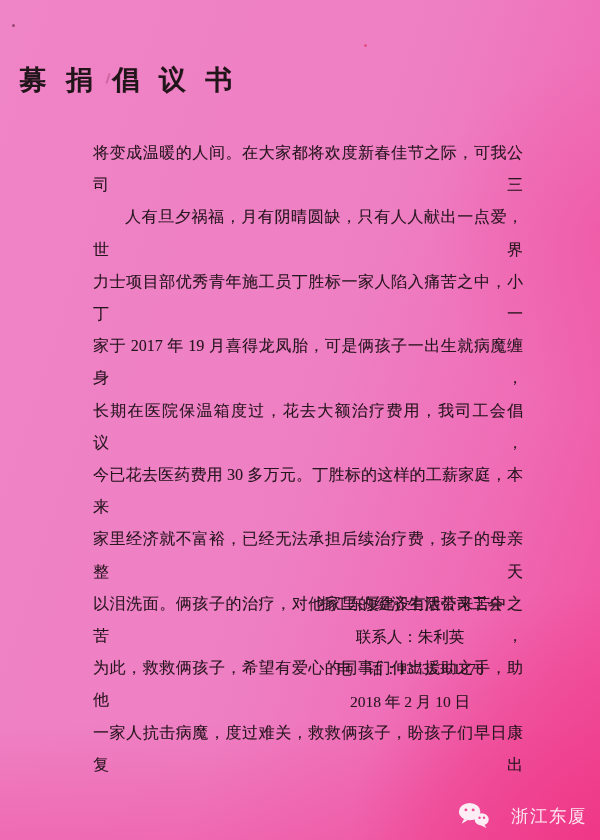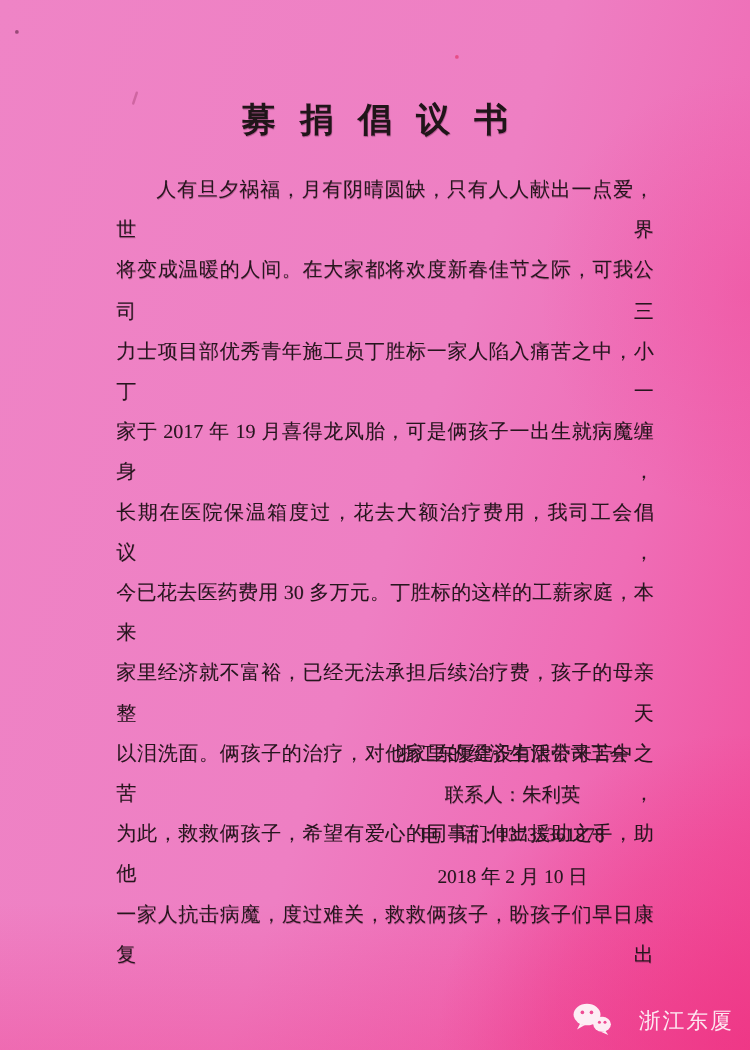--- a/index.html
+++ b/index.html
@@ -13,22 +13,21 @@
   .paper {
     position: absolute; inset: 0;
     background:
       radial-gradient(58% 42% at 100% 100%, rgba(238,45,125,0.60) 0%, rgba(238,45,125,0.28) 45%, rgba(238,45,125,0) 72%),
       radial-gradient(40% 30% at 100% 28%, rgba(240,70,150,0.35) 0%, rgba(240,70,150,0) 70%),
       linear-gradient(to bottom, rgba(240,60,140,0) 86%, rgba(240,55,135,0.30) 100%),
       linear-gradient(108deg, #ef84c6 0%, #ee7fc3 52%, #ef6db6 74%, #f057a3 92%, #f04e9a 100%);
   }
   .title {
     position: absolute; top: 62px; left: 0; right: 0;
-    margin: 16px;
-    text-align: center;
+    margin: 0;
     font-size: 27px; font-weight: 700;
     letter-spacing: 0.72em; padding-left: 0.72em; 
     color: #201519;
     text-shadow: 0.4px 0.4px 0.6px rgba(60,10,40,0.35);
   }
   .body-text {
     position: absolute; top: 137px; left: 93px; width: 430px;
     font-size: 16px; line-height: 32.2px;
     color: #26161e;
     text-shadow: 0.3px 0.3px 0.5px rgba(70,15,45,0.3);
@@ -59,22 +58,22 @@
   .speck-3 { left: 364px; top: 44px; width: 3px; height: 3px; background: rgba(225,45,95,0.6); }
 </style>
 </head>
 <body>
 
 <div class="paper">
 
   <h1 class="title">募捐倡议书</h1>
 
   <div class="body-text">
+    <div class="line">将变成温暖的人间。在大家都将欢度新春佳节之际，可我公司三</div>
     <div class="line first">人有旦夕祸福，月有阴晴圆缺，只有人人献出一点爱，世界</div>
-    <div class="line">将变成温暖的人间。在大家都将欢度新春佳节之际，可我公司三</div>
     <div class="line">力士项目部优秀青年施工员丁胜标一家人陷入痛苦之中，小丁一</div>
     <div class="line">家于 2017 年 19 月喜得龙凤胎，可是俩孩子一出生就病魔缠身，</div>
     <div class="line">长期在医院保温箱度过，花去大额治疗费用，我司工会倡议，</div>
     <div class="line">今已花去医药费用 30 多万元。丁胜标的这样的工薪家庭，本来</div>
     <div class="line">家里经济就不富裕，已经无法承担后续治疗费，孩子的母亲整天</div>
     <div class="line">以泪洗面。俩孩子的治疗，对他家里的经济生活带来苦中之苦，</div>
     <div class="line">为此，救救俩孩子，希望有爱心的同事们伸出援助之手，助他</div>
     <div class="line">一家人抗击病魔，度过难关，救救俩孩子，盼孩子们早日康复出</div>
 
   </div>

